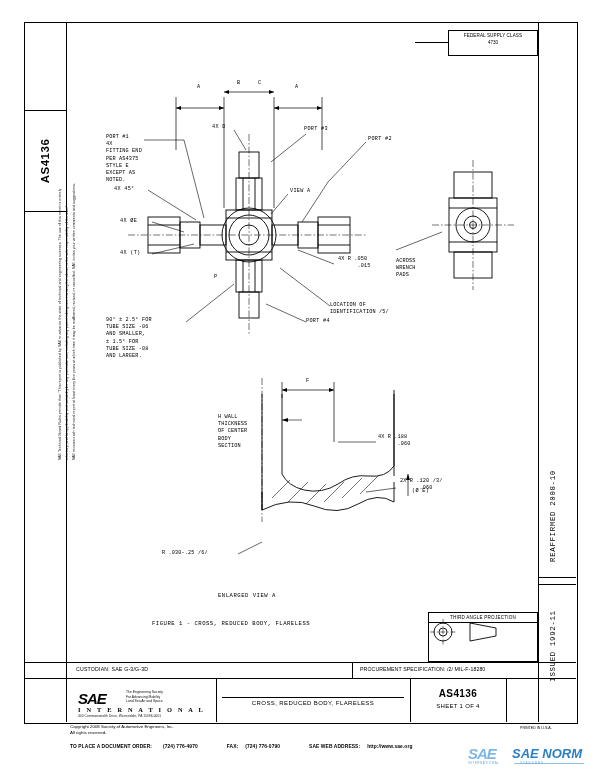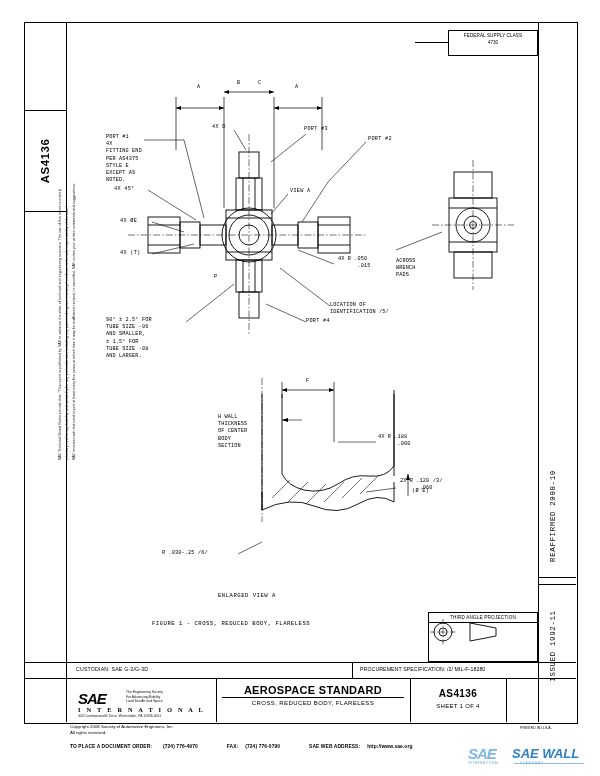--- a/index.html
+++ b/index.html
@@ -374,21 +374,20 @@
   <div class="row-cust"></div>
   <div class="vdiv1"></div>
   <div class="cust">CUSTODIAN: SAE G-3/G-3D</div>
   <div class="procure">PROCUREMENT SPECIFICATION: /2/ MIL-F-18280</div>
 
   <div class="row-title"></div>
   <div class="tb-v1"></div>
   <div class="tb-v2"></div>
   <div class="tb-v3"></div>
 
-  <div class="as-title">AEROSPACE STANDARD</div>
   <div class="as-ul"></div>
   <div class="as-sub">CROSS, REDUCED BODY, FLARELESS</div>
   <div class="as-num">AS4136</div>
   <div class="as-sheet">SHEET 1 OF 4</div>
 
   <div class="saelogo">
     <div class="sae-word">SAE</div>
     <div class="sae-tag">
       <div>The Engineering Society</div>
       <div>For Advancing Mobility</div>
@@ -414,19 +413,19 @@
     <span style="display:inline-block;width:26px;"></span>
     <span>SAE WEB ADDRESS:</span>
     <span style="display:inline-block;width:4px;"></span>
     <span class="val">http://www.sae.org</span>
   </div>
 
   <div class="usa">PRINTED IN U.S.A.</div>
 
   <div class="wm">
     <div class="wm-sae">SAE</div>
-    <div class="wm-txt">SAE WALL</div>
+    <div class="wm-txt">SAE NORM</div>
     <div class="wm-sub1">INTERNATIONAL</div>
     <div class="wm-rule"></div>
     <div class="wm-sub2">STANDARD</div>
   </div>
 
 </div>
 
 </body></html>

